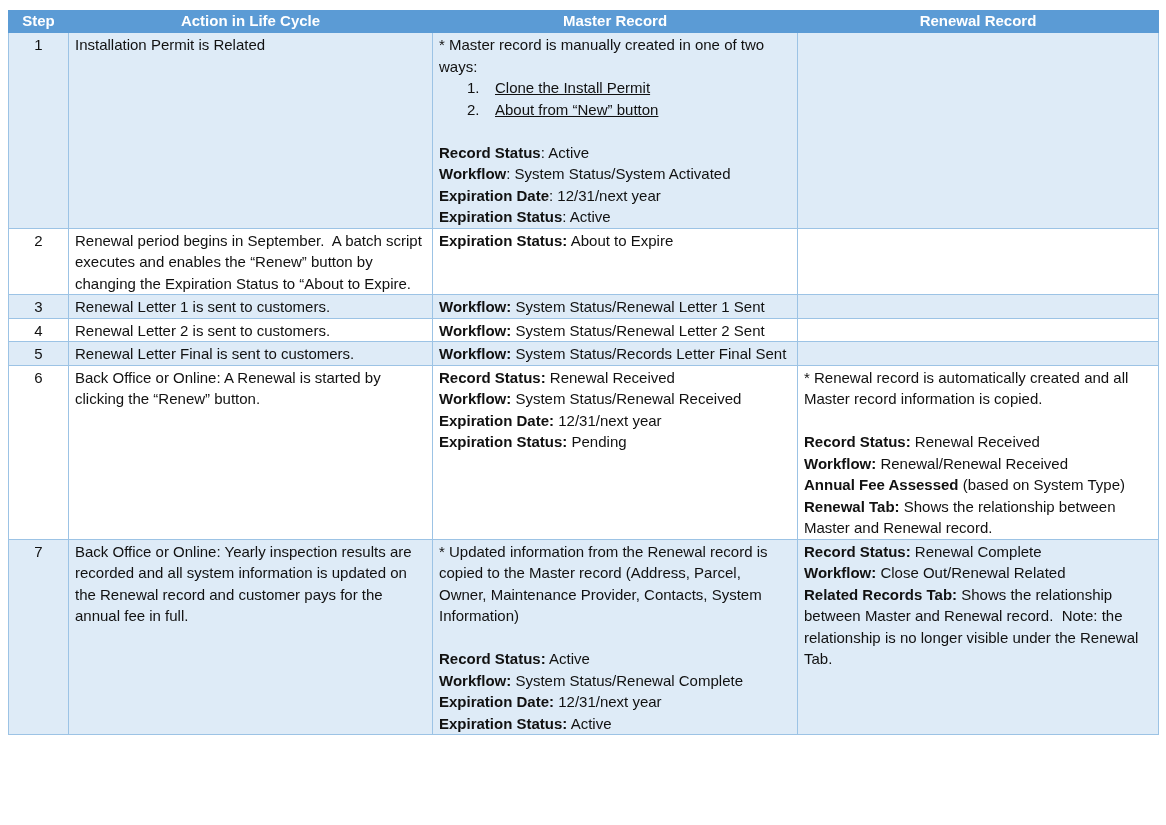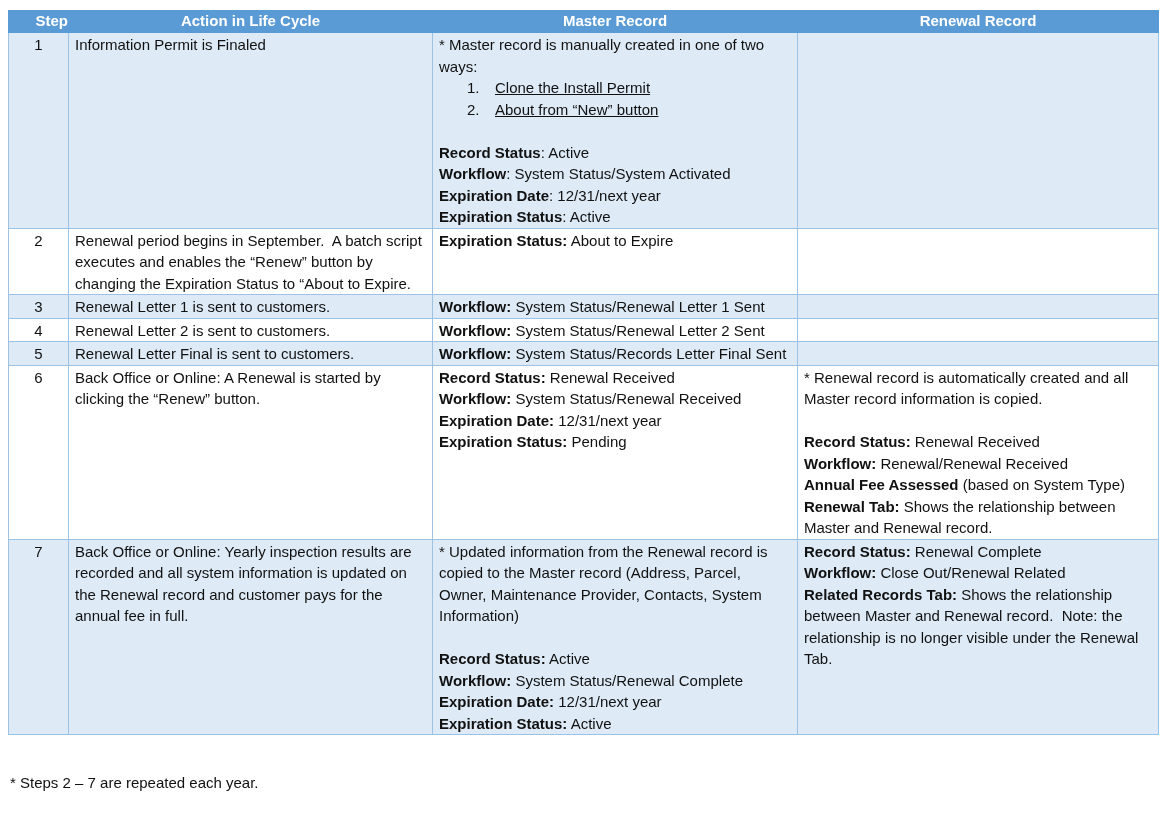--- a/index.html
+++ b/index.html
@@ -31,21 +31,21 @@
     background:var(--header-bg);
     border:1px solid var(--header-bg);
     color:var(--header-text);
     font-size:15px;
     font-weight:bold;
     text-align:center;
     padding:1px 6px 2px 6px;
     line-height:18px;
     vertical-align:middle;
   }
-  th.step{text-align:right;padding-left:0;padding-right:0;}
+  th.step{text-align:center;padding-left:0;padding-right:0;}
   td{
     border:1px solid var(--border);
     vertical-align:top;
     padding:1px 6px 0 6px;
     font-size:15px;
     line-height:21.5px;
   }
   tr.band td{background:var(--band-bg);}
   td.step{text-align:center;}
   .para{margin:0;white-space:pre-wrap;}
@@ -75,21 +75,21 @@
           <th class="step">Step</th>
           <th>Action in Life Cycle</th>
           <th>Master Record</th>
           <th>Renewal Record</th>
         </tr>
     </thead>
     <tbody>
         <tr class="band">
           <td class="step">1</td>
           <td>
-            <div class="para"><span>Information Permit is Finaled</span></div>
+            <div class="para"><span>Installation Permit is Related</span></div>
           </td>
           <td>
             <div class="para"><span>* Master record is manually created in one of two ways:</span></div>
             <div class="para list"><span class="num">1.</span><span>Clone the Install Permit</span></div>
             <div class="para list"><span class="num">2.</span><span>About from “New” button</span></div>
             <div class="para empty">&nbsp;</div>
             <div class="para"><strong>Record Status</strong><span>: Active</span></div>
             <div class="para"><strong>Workflow</strong><span>: System Status/System Activated</span></div>
             <div class="para"><strong>Expiration Date</strong><span>: 12/31/next year</span></div>
             <div class="para"><strong>Expiration Status</strong><span>: Active</span></div>
@@ -171,14 +171,13 @@
           </td>
           <td>
             <div class="para"><strong>Record Status:</strong><span> Renewal Complete</span></div>
             <div class="para"><strong>Workflow:</strong><span> Close Out/Renewal Related</span></div>
             <div class="para"><strong>Related Records Tab:</strong><span> Shows the relationship between Master and Renewal record.  Note: the relationship is no longer visible under the Renewal Tab.</span></div>
           </td>
         </tr>
       </tbody>
   </table>
 
-  <div class="footnote">* Steps 2 – 7 are repeated each year.</div>
 </div>
 
 </body></html>

